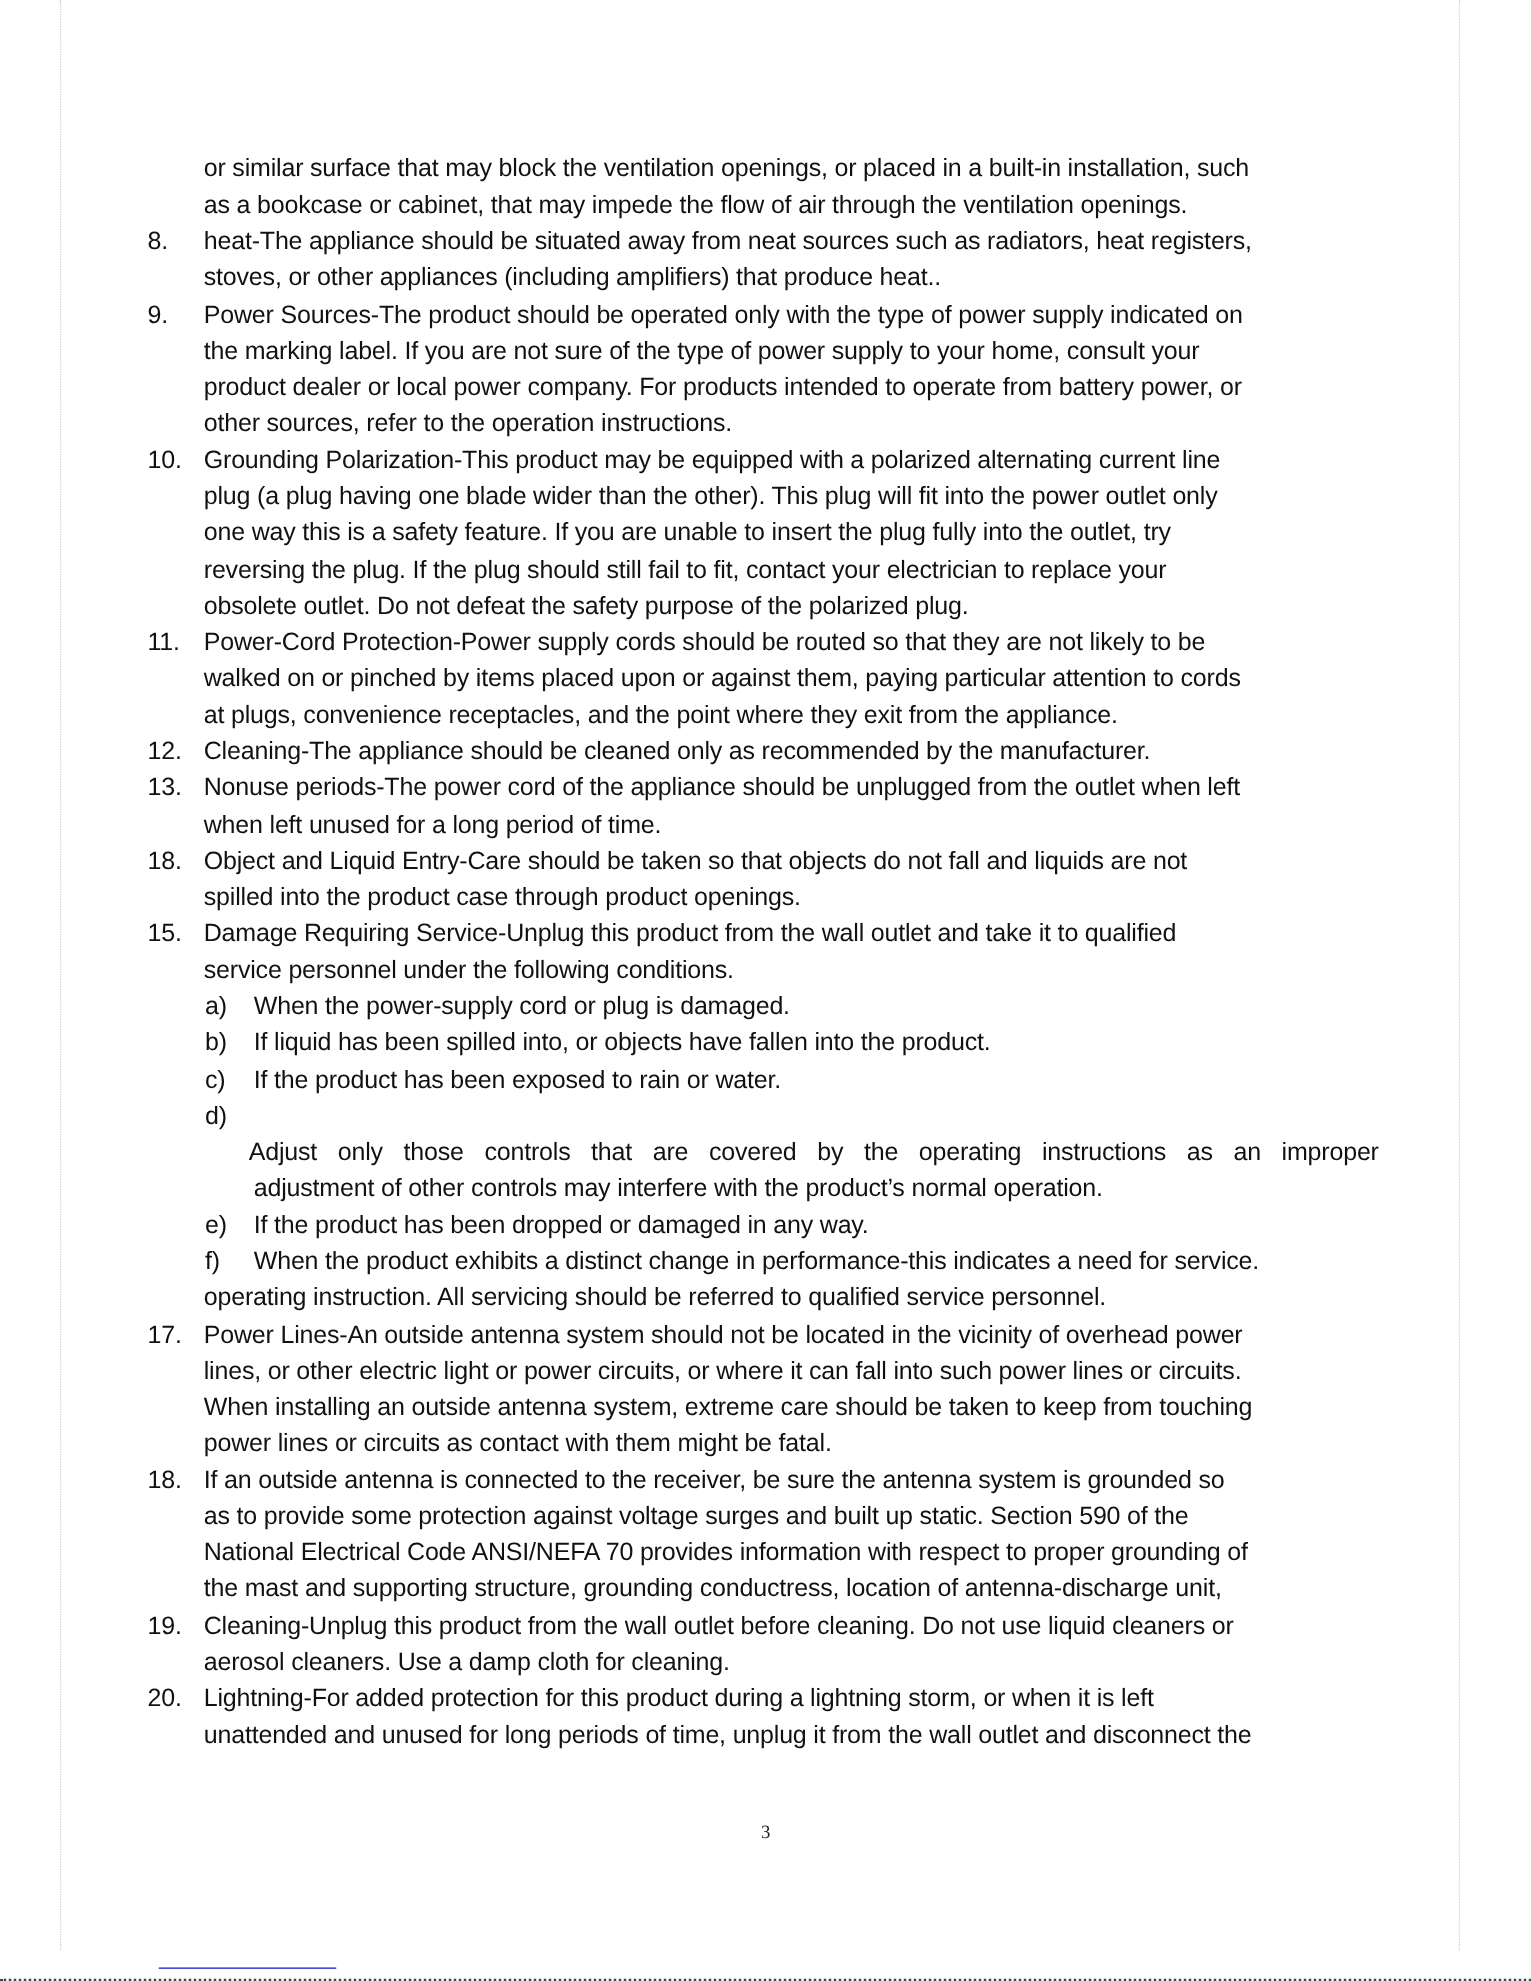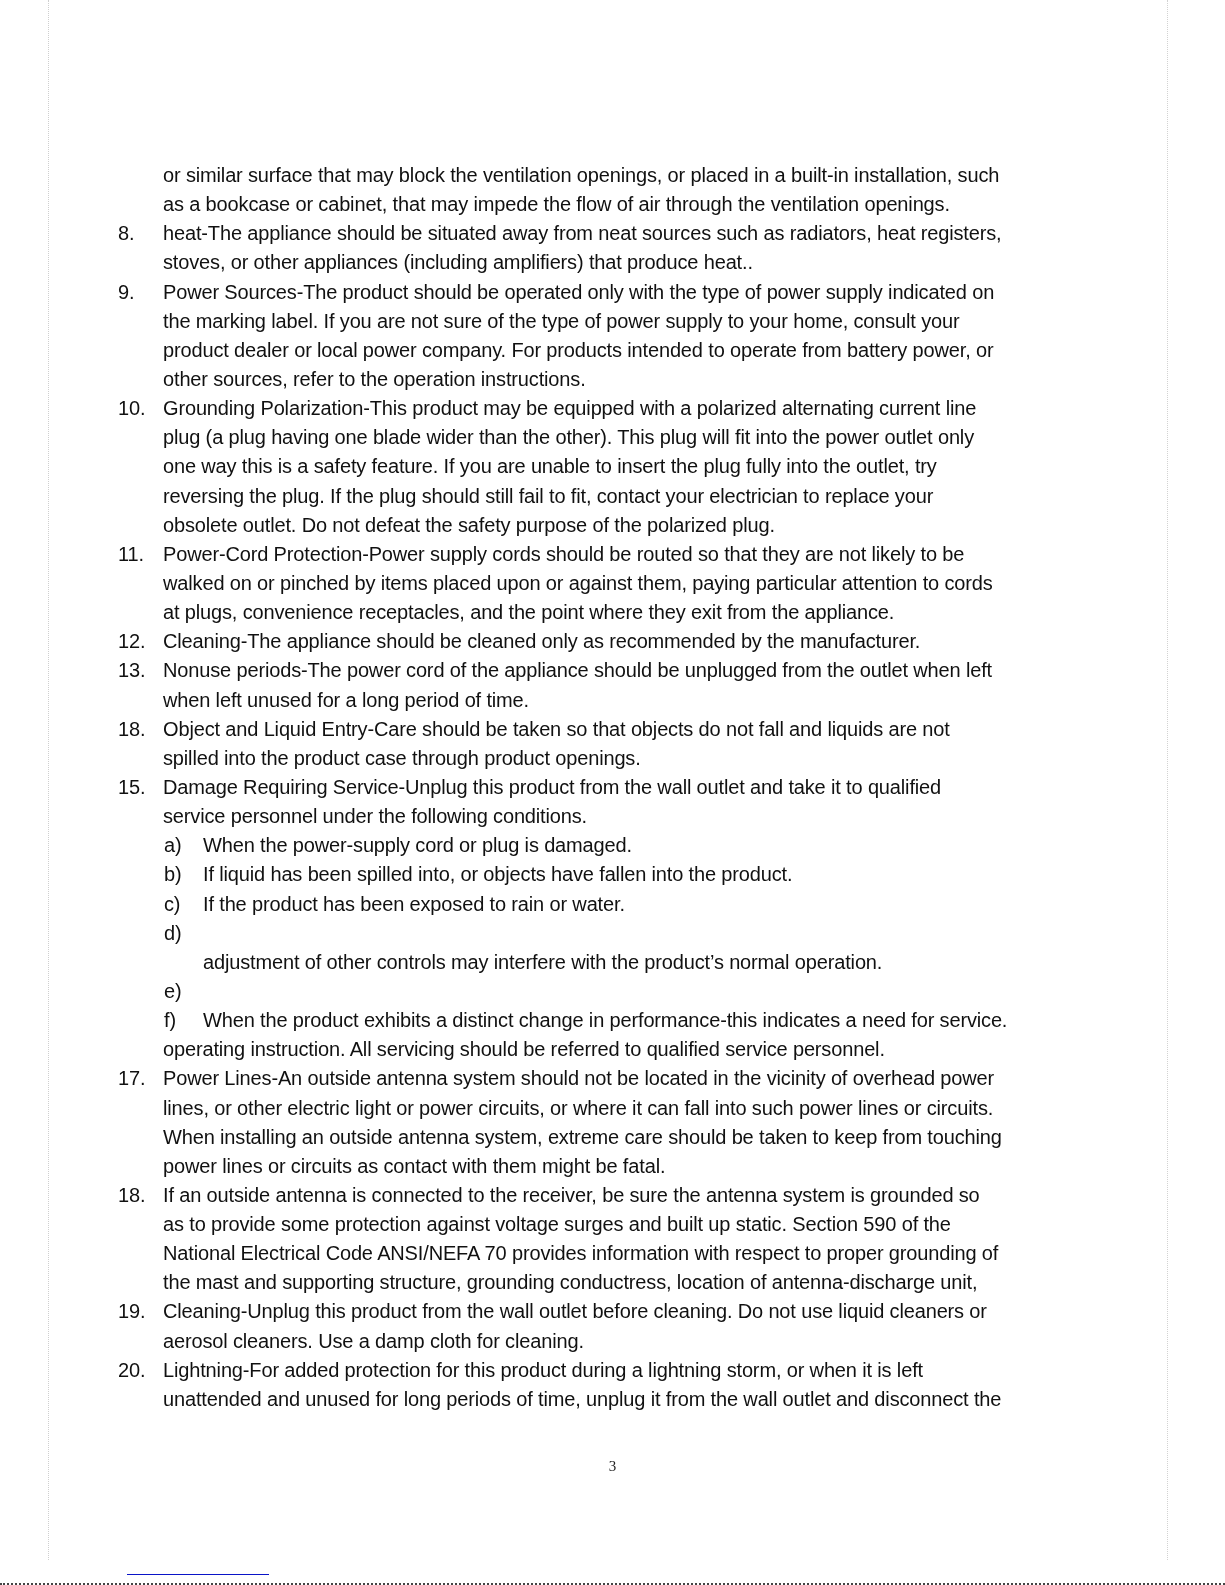--- a/index.html
+++ b/index.html
@@ -1,19 +1,19 @@
 <!DOCTYPE html>
 <html><head>
 <meta charset="utf-8">
 <style>
   html, body { margin: 0; padding: 0; background: #ffffff; }
   body { width: 1225px; height: 1585px; position: relative; overflow: hidden;
          font-family: "Liberation Sans", sans-serif; color: #111111; }
   .page { position: absolute; left: 0; top: 0; width: 1225px; height: 1585px; }
-  .content { position: absolute; left: 118px; top: 121px; width: 990px; margin-top: 40px; }
+  .content { position: absolute; left: 118px; top: 121px; width: 990px; }
   .line { position: relative; height: 29.15px; line-height: 29.15px; font-size: 20px; white-space: nowrap; letter-spacing: -0.15px; }
   .num { position: absolute; left: 0; top: 0; }
   .txt { position: absolute; left: 45px; top: 0; }
   .sub-letter { position: absolute; left: 46px; top: 0; }
   .sub-txt { position: absolute; left: 85px; top: 0; }
   .justify { position: absolute; left: 81px; top: 0; width: 904px; text-align: justify; text-align-last: justify; white-space: normal; }
   .pagenum { position: absolute; left: 0; width: 1225px; top: 1458px; text-align: center;
              font-family: "Liberation Serif", serif; font-size: 15px; color: #222; }
   .dot-left { position: absolute; left: 48px; top: 0; width: 0; height: 1560px; border-left: 1px dotted #cfcfcf; }
   .dot-right { position: absolute; left: 1167px; top: 0; width: 0; height: 1560px; border-left: 1px dotted #d2d2d2; }
@@ -140,25 +140,29 @@
         </div>
       <div class="line">
           <span class="sub-letter">c)</span>
           <span class="sub-txt">If the product has been exposed to rain or water.</span>
         </div>
       <div>
         <div class="line">
             <span class="sub-letter">d)</span>
           </div>
         <div class="line">
+            <span class="justify">Adjust only those controls that are covered by the operating instructions as an improper</span>
+          </div>
+        <div class="line">
             <span class="sub-txt">adjustment of other controls may interfere with the product’s normal operation.</span>
           </div>
       </div>
       <div class="line">
           <span class="sub-letter">e)</span>
+          <span class="sub-txt">If the product has been dropped or damaged in any way.</span>
         </div>
       <div class="line">
           <span class="sub-letter">f)</span>
           <span class="sub-txt">When the product exhibits a distinct change in performance-this indicates a need for service.</span>
         </div>
     </div>
 
     <div>
       <div class="line">
           <span class="txt">operating instruction. All servicing should be referred to qualified service personnel.</span>

